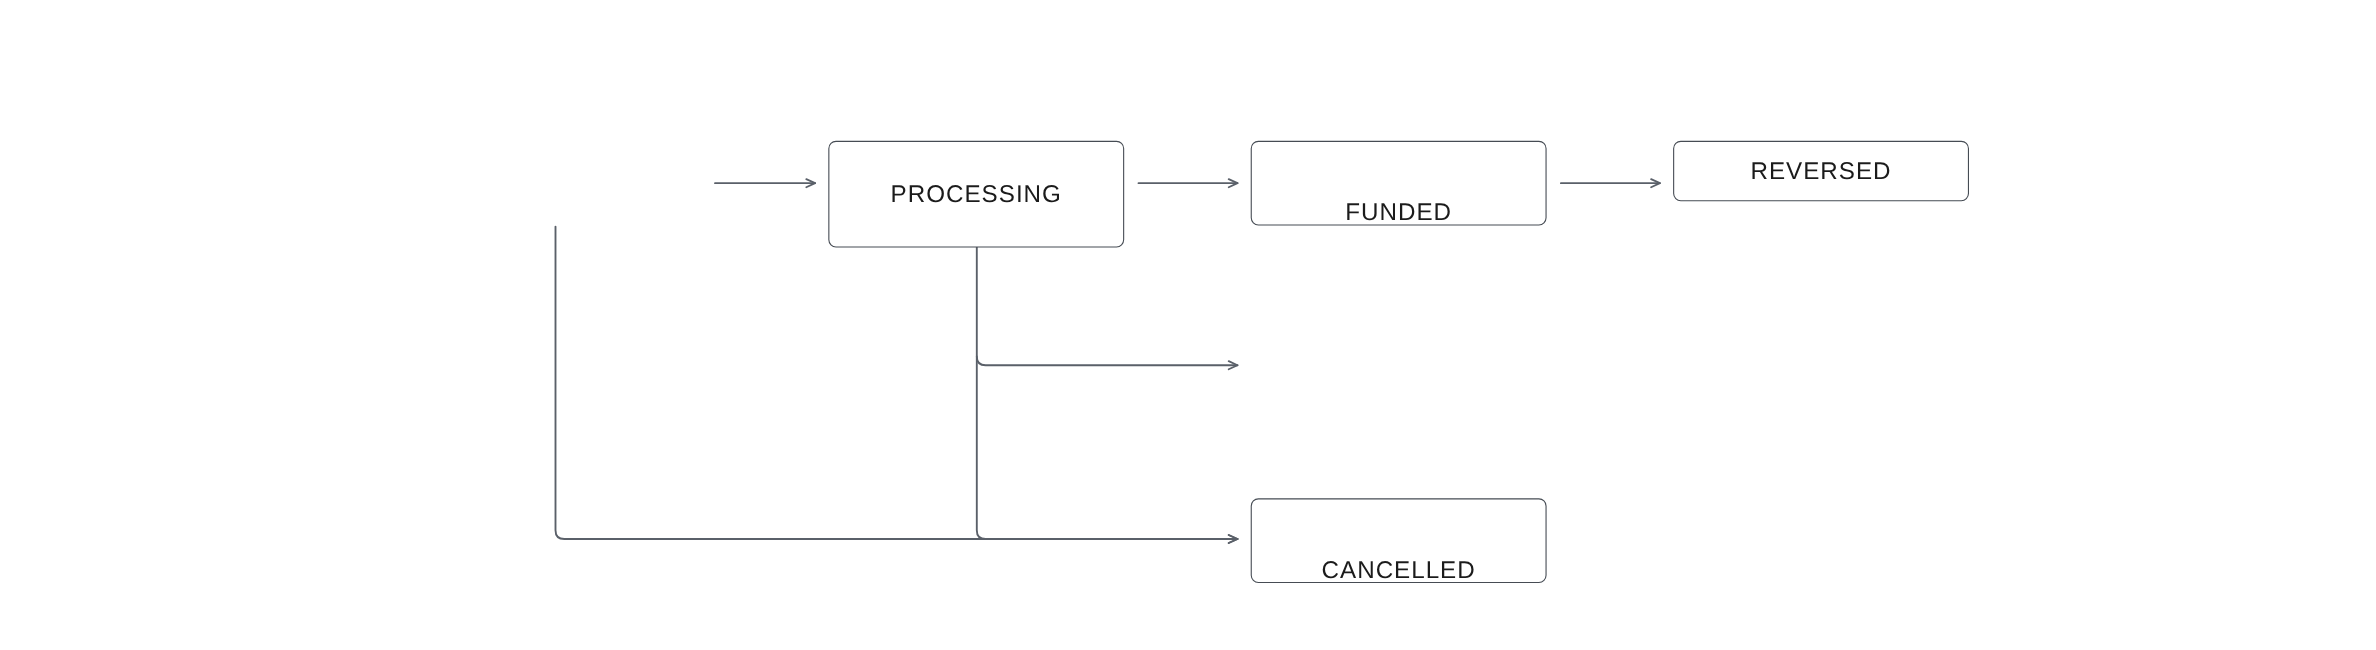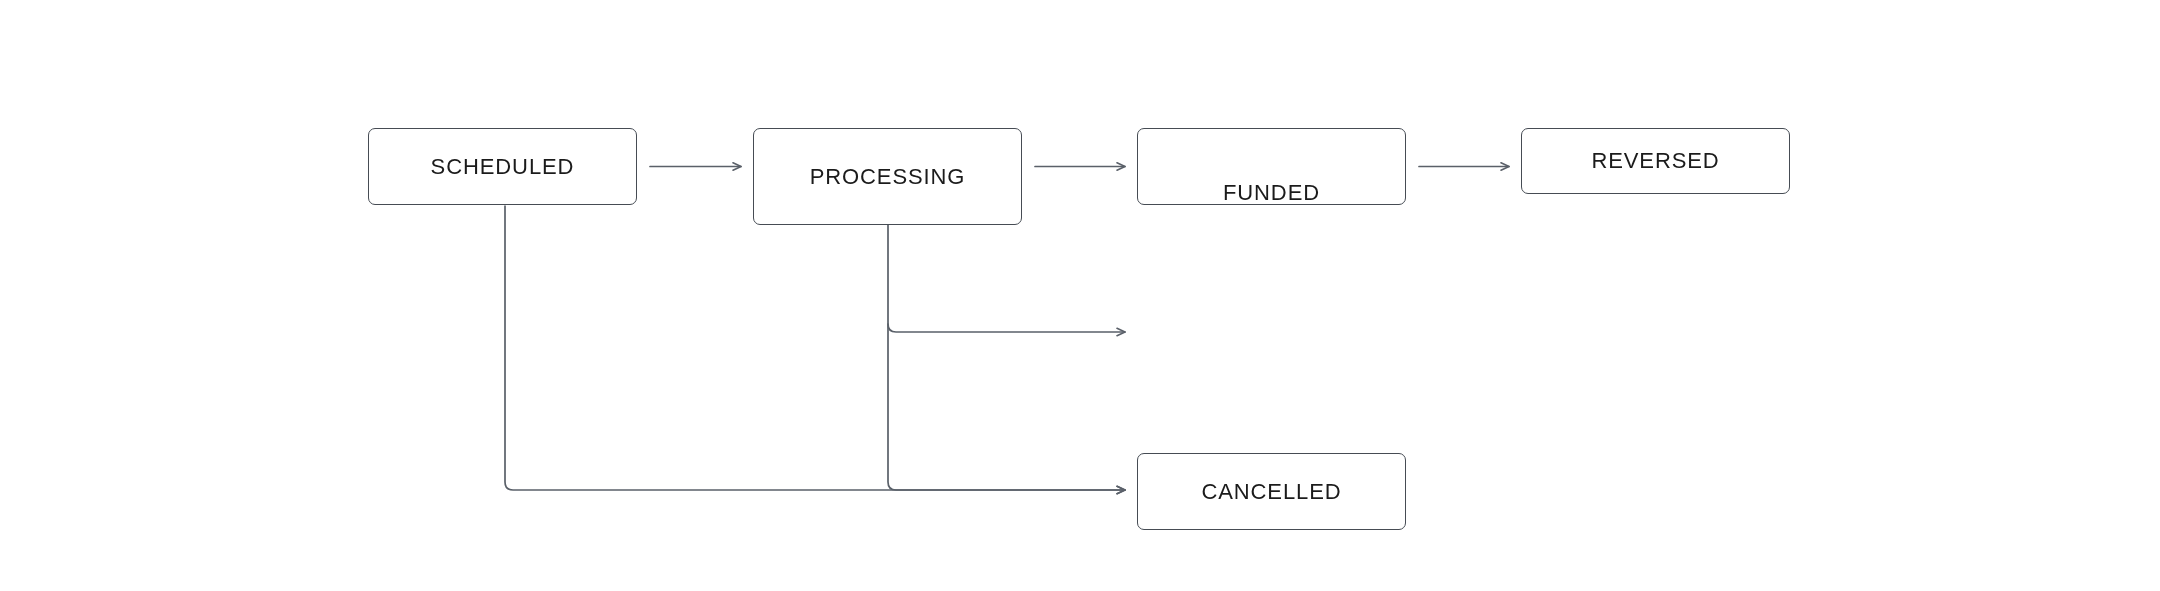--- a/index.html
+++ b/index.html
@@ -69,34 +69,31 @@
       <path d="M 1419 166.5 L 1509 166.5" marker-end="url(#arrowhead)"></path>
 
       <path d="M 888 206 L 888 482 Q 888 490 896 490 L 1125 490" marker-end="url(#arrowhead)"></path>
 
       <path d="M 888 324 Q 888 332 896 332 L 1125 332" marker-end="url(#arrowhead)"></path>
 
       <path d="M 505 206 L 505 482 Q 505 490 513 490 L 1125 490" marker-end="url(#arrowhead)"></path>
     </g>
   </svg>
 
-  <div class="node" style="left:368px; top:128px; width:269px; height:77px;">
-    <span class="node-label">SCHEDULED</span>
-  </div>
 
   <div class="node" style="left:753px; top:128px; width:269px; height:97px;">
     <span class="node-label">PROCESSING</span>
   </div>
 
   <div class="node" style="left:1137px; top:128px; width:269px; height:77px;align-items:flex-end;">
     <span class="node-label">FUNDED</span>
   </div>
 
-  <div class="node" style="left:1521px; top:128px; width:269px; height:66px;">
+  <div class="node" style="left:1521px; top:128px; width:269px; height:55px;">
     <span class="node-label">REVERSED</span>
   </div>
 
 
-  <div class="node" style="left:1137px; top:453px; width:269px; height:77px;">
+  <div class="node" style="left:1137px; top:453px; width:269px; height:77px;align-items:flex-end;">
     <span class="node-label">CANCELLED</span>
   </div>
 
 </div>
 
 </body></html>

